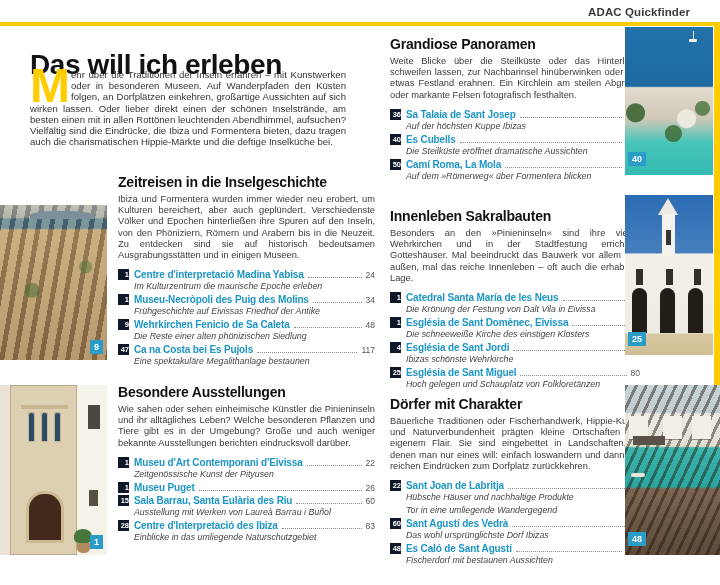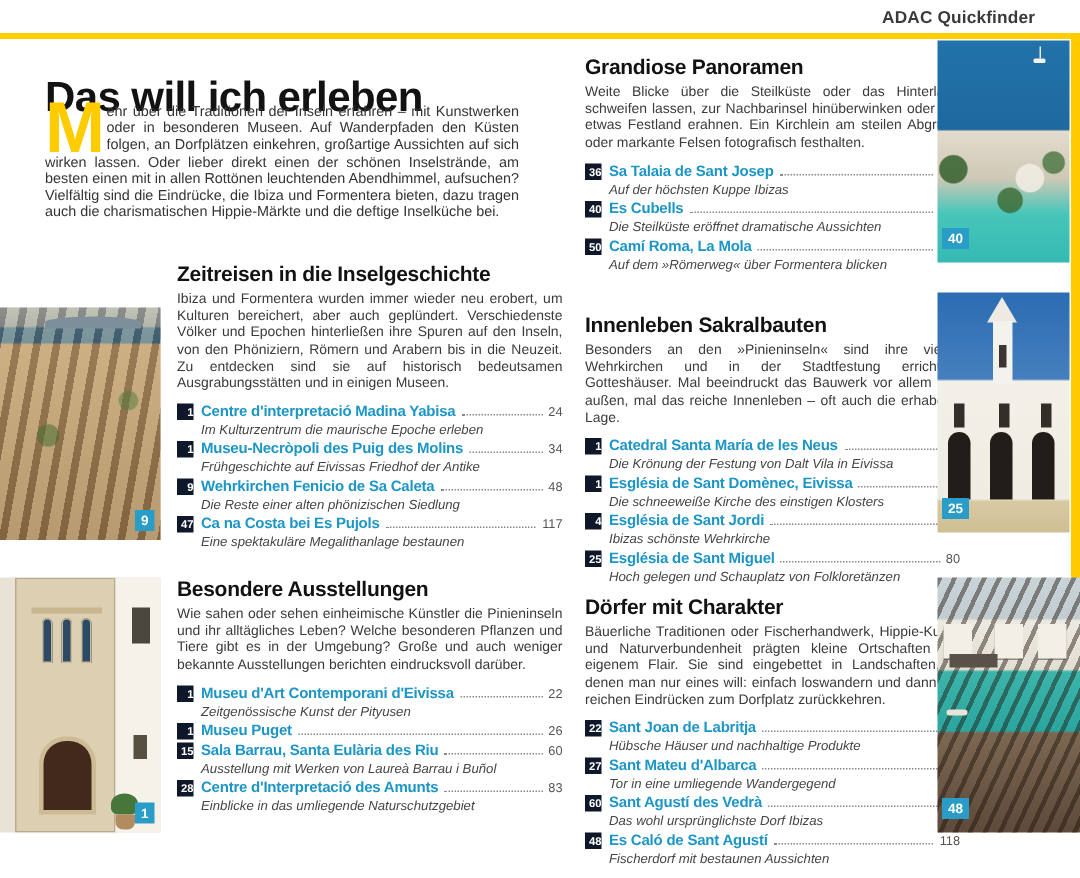--- a/index.html
+++ b/index.html
@@ -237,21 +237,21 @@
           <span class="qbadge">15</span>
           <span class="qtitle">Sala Barrau, Santa Eulària des Riu</span>
           <span class="qleader"></span>
           <span class="qpage">60</span>
         </div>
         <div class="qdesc">Ausstellung mit Werken von Laureà Barrau i Buñol</div>
       </div>
       <div class="qitem">
         <div class="qrow">
           <span class="qbadge">28</span>
-          <span class="qtitle">Centre d'Interpretació des Amunts</span>
+          <span class="qtitle">Centre d'Interpretació des Ibiza</span>
           <span class="qleader"></span>
           <span class="qpage">83</span>
         </div>
         <div class="qdesc">Einblicke in das umliegende Naturschutzgebiet</div>
       </div>
     </div>
   </div>
 </div>
 
 <div class="col col-right">
@@ -340,26 +340,20 @@
       <div class="qitem">
         <div class="qrow">
           <span class="qbadge">22</span>
           <span class="qtitle">Sant Joan de Labritja</span>
           <span class="qleader"></span>
           <span class="qpage">75</span>
         </div>
         <div class="qdesc">Hübsche Häuser und nachhaltige Produkte</div>
       </div>
       <div class="qitem">
-        <div class="qrow">
-          <span class="qbadge">27</span>
-          <span class="qtitle">Sant Mateu d'Albarca</span>
-          <span class="qleader"></span>
-          <span class="qpage">82</span>
-        </div>
         <div class="qdesc">Tor in eine umliegende Wandergegend</div>
       </div>
       <div class="qitem">
         <div class="qrow">
           <span class="qbadge">60</span>
           <span class="qtitle">Sant Agustí des Vedrà</span>
           <span class="qleader"></span>
           <span class="qpage">99</span>
         </div>
         <div class="qdesc">Das wohl ursprünglichste Dorf Ibizas</div>

